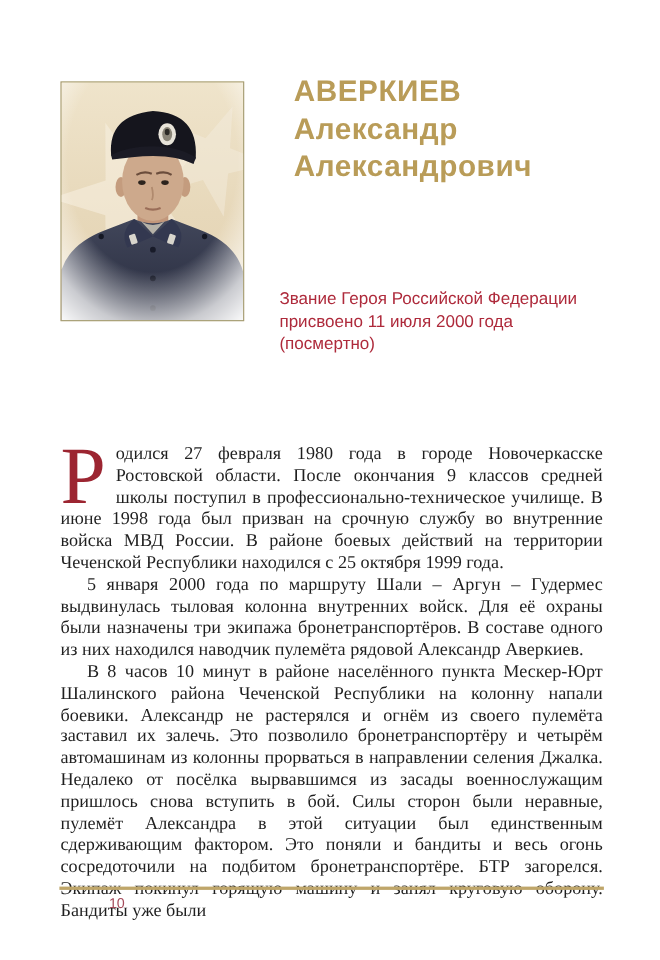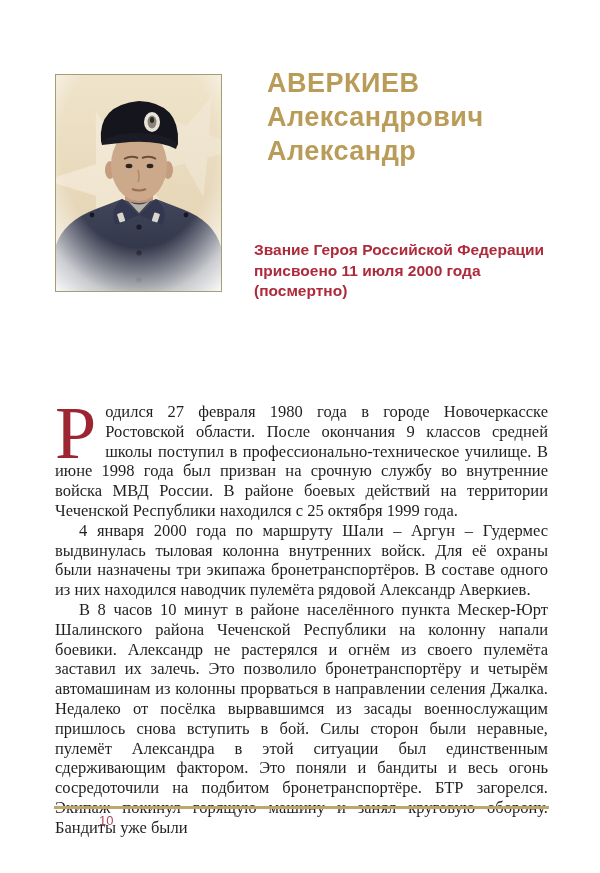--- a/index.html
+++ b/index.html
@@ -34,24 +34,24 @@
     color: #b99c58;
     font-weight: bold;
     font-size: 27px;
     line-height: 34px;
     letter-spacing: 0.5px;
     margin-left: 11px;
   }
   .award-block {
     position: absolute;
     left: 254px;
-    top: 240px;
+    top: 262px;
     width: 300px;
     color: #ae2a3b;
-    font-weight: bold;
+    font-weight: normal;
     font-size: 15.5px;
     line-height: 20.5px;
   }
 
   
   .body-text {
     position: absolute;
     left: 55px;
     top: 402px;
     width: 493px;
@@ -163,28 +163,28 @@
         <circle cx="36" cy="140" r="2.4" fill="#151824"></circle>
         <circle cx="130" cy="140" r="2.4" fill="#151824"></circle>
       </g>
 
       <rect x="0" y="0" width="165" height="216" fill="url(#vig)"></rect>
     </svg>
   </div>
 
   <div class="title-block">
     <div>АВЕРКИЕВ</div>
+    <div>Александр</div>
     <div>Александрович</div>
-    <div>Александр</div>
   </div>
 
   <div class="award-block">Звание Героя Российской Федерации присвоено 11 июля 2000 года (посмертно)</div>
 
   <div class="body-text">
     <p class="first"><span class="dropcap">Р</span><span>одился 27 февраля 1980 года в городе Новочеркасске Ростовской области. После окончания 9 классов средней школы поступил в профессионально-техническое училище. В июне 1998 года был призван на срочную службу во внутренние войска МВД России. В районе боевых действий на территории Чеченской Республики находился с 25 октября 1999 года.</span></p>
-    <p class="indent">4 января 2000 года по маршруту Шали – Аргун – Гудермес выдвинулась тыловая колонна внутренних войск. Для её охраны были назначены три экипажа бронетранспортёров. В составе одного из них находился наводчик пулемёта рядовой Александр Аверкиев.</p>
+    <p class="indent">5 января 2000 года по маршруту Шали – Аргун – Гудермес выдвинулась тыловая колонна внутренних войск. Для её охраны были назначены три экипажа бронетранспортёров. В составе одного из них находился наводчик пулемёта рядовой Александр Аверкиев.</p>
     <p class="indent">В 8 часов 10 минут в районе населённого пункта Мескер-Юрт Шалинского района Чеченской Республики на колонну напали боевики. Александр не растерялся и огнём из своего пулемёта заставил их залечь. Это позволило бронетранспортёру и четырём автомашинам из колонны прорваться в направлении селения Джалка. Недалеко от посёлка вырвавшимся из засады военнослужащим пришлось снова вступить в бой. Силы сторон были неравные, пулемёт Александра в этой ситуации был единственным сдерживающим фактором. Это поняли и бандиты и весь огонь сосредоточили на подбитом бронетранспортёре. БТР загорелся. Экипаж покинул горящую машину и занял круговую оборону. Бандиты уже были</p>
   </div>
 
   <div class="footer-rule"></div>
   <div class="page-number">10</div>
 
 </div>
 
 </body></html>

